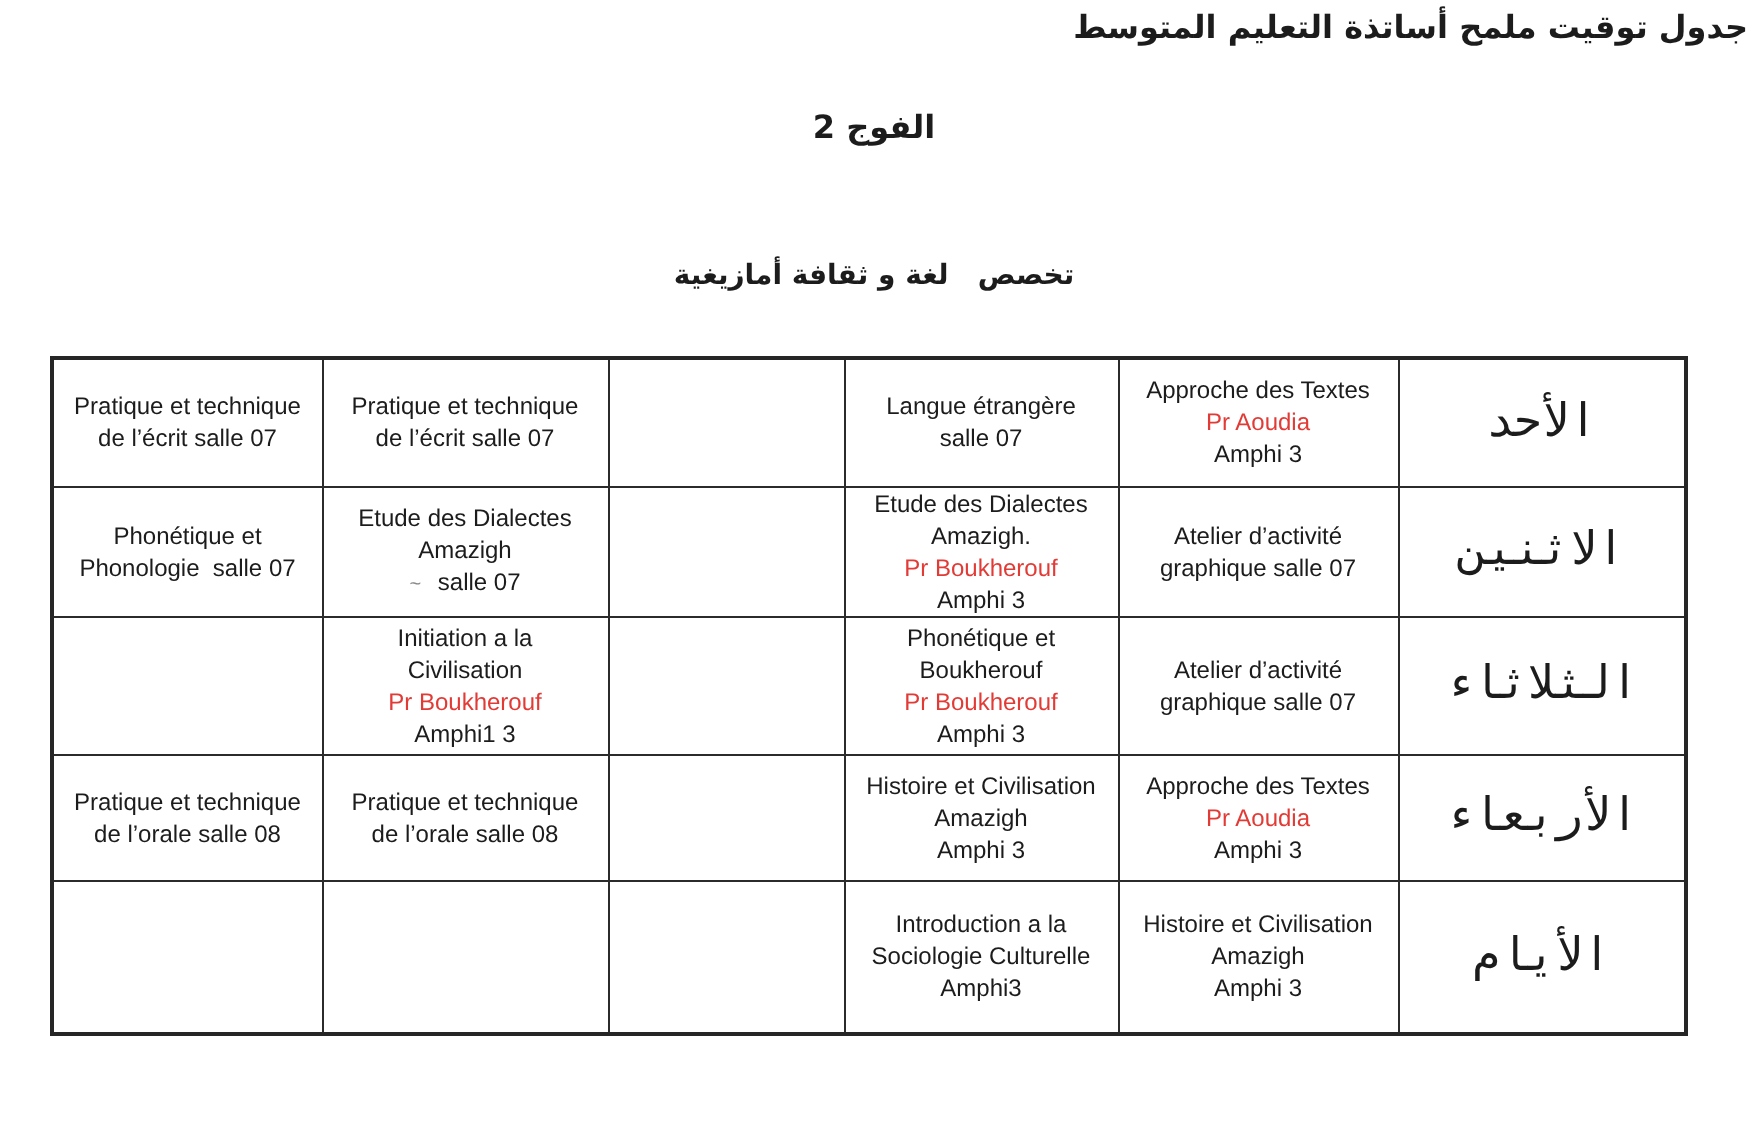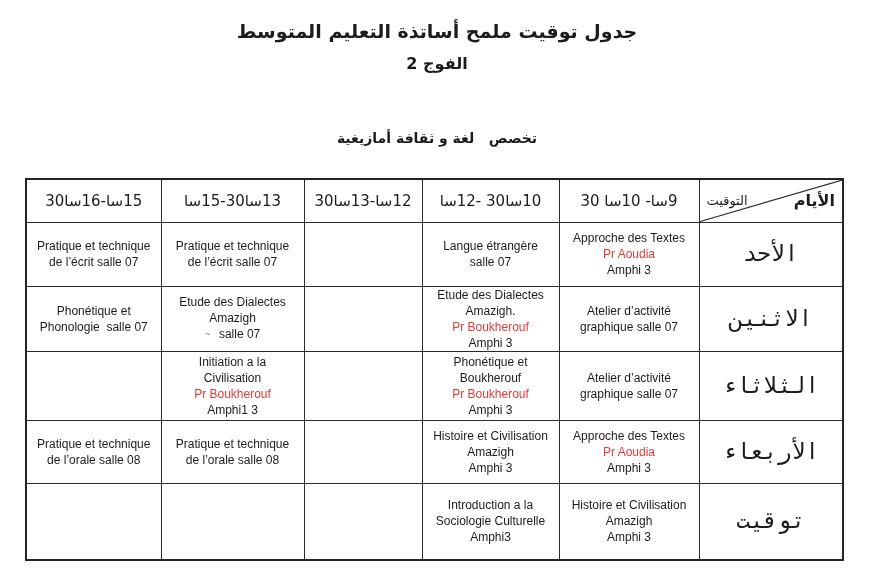--- a/index.html
+++ b/index.html
@@ -8,21 +8,21 @@
     background:#ffffff;color:#1c1c1c;
     font-family:"Liberation Sans",sans-serif;
     overflow:hidden;
   }
   
   .title-line{
     position:absolute;left:0;right:0;text-align:center;
     font-family:"DejaVu Sans",sans-serif;font-weight:bold;
     direction:rtl;white-space:pre;
   }
-  .t1{top:20px;font-size:19px;}
+  .t1{top:4px;font-size:16px;text-align:right;}
   .t2{top:54px;font-size:16px;}
   .t3{top:87px;font-size:14px;margin-top:43px;}
   
   table.timetable{
     position:absolute;left:25px;top:178px;
     border-collapse:collapse;table-layout:fixed;
     background:#ffffff;border:2px solid #262626;
   }
   .timetable th,.timetable td{
     border:1.5px solid #2b2b2b;
@@ -61,34 +61,20 @@
 <table class="timetable">
   <colgroup>
     <col style="width:135px">
       <col style="width:143px">
       <col style="width:118px">
     <col style="width:137px">
       <col style="width:140px">
       <col style="width:144px">
   </colgroup>
   <tbody>
-      <tr style="height:43px">
-    <th class="time-header">15سا-16سا30</th>
-    <th class="time-header">13سا30-15سا</th>
-    <th class="time-header">12سا-13سا30</th>
-    <th class="time-header">10سا30 -12سا</th>
-    <th class="time-header">9سا- 10سا 30</th>
-    <th class="corner">
-      <svg viewBox="0 0 144 43" preserveAspectRatio="none">
-        <line x1="0" y1="43" x2="144" y2="0" stroke="#2b2b2b" stroke-width="1.2"></line>
-      </svg>
-      <span class="lbl lbl-time">التوقيت</span>
-      <span class="lbl lbl-days">الأيام</span>
-    </th>
-  </tr>
 
   <tr style="height:64px">
     <td class="schedule-cell">
           <div class="line">Pratique et technique</div>
           <div class="line">de l’écrit salle 07</div>
         </td>
     <td class="schedule-cell">
           <div class="line">Pratique et technique</div>
           <div class="line">de l’écrit salle 07</div>
         </td>
@@ -181,16 +167,16 @@
     <td class="schedule-cell">
           <div class="line">Introduction a la</div>
           <div class="line">Sociologie Culturelle</div>
           <div class="line">Amphi3</div>
         </td>
     <td class="schedule-cell">
           <div class="line">Histoire et Civilisation</div>
           <div class="line">Amazigh</div>
           <div class="line">Amphi 3</div>
         </td>
-    <td class="day-cell">توقيت</td>
+    <td class="day-cell">الأيام</td>
   </tr>
 </tbody>
   </table>
 
 </body></html>

